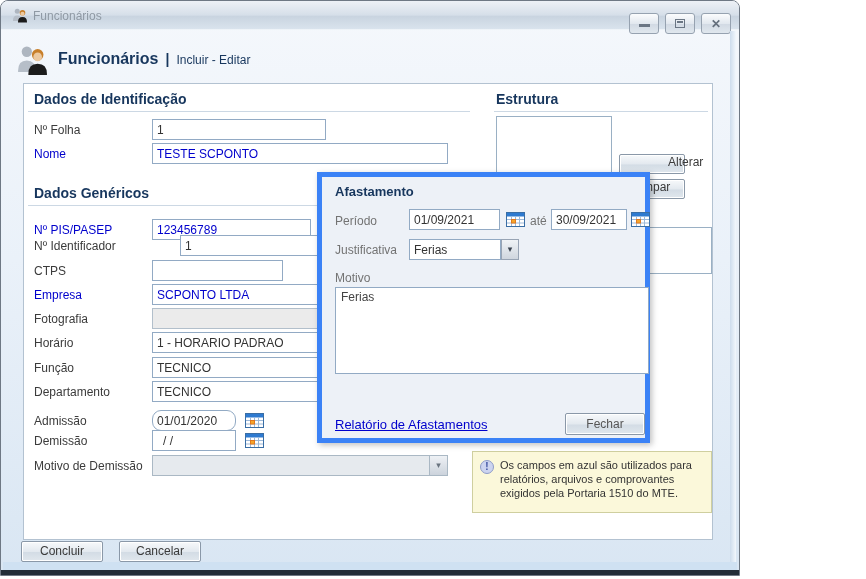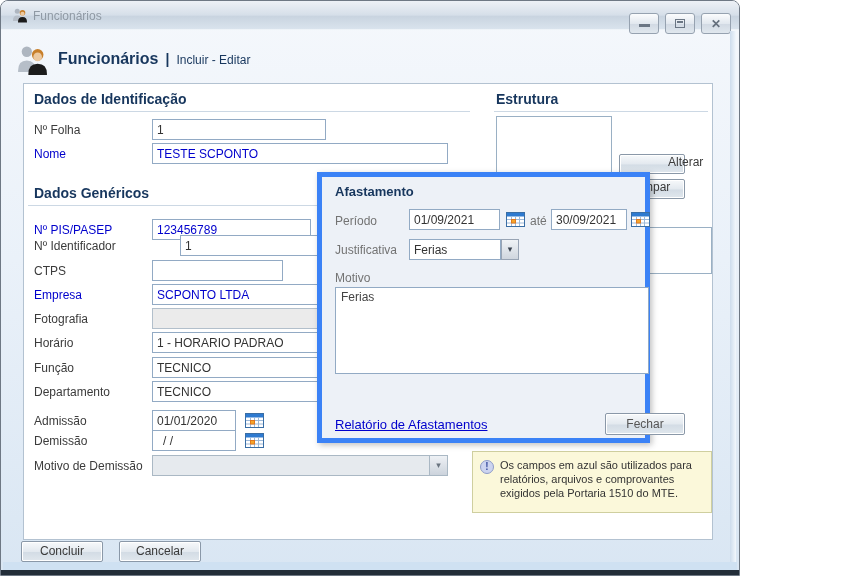--- a/index.html
+++ b/index.html
@@ -181,21 +181,21 @@
         <label class="flabel">Função</label>
         <input class="inp" style="width: 296px;" readonly="" value="TECNICO">
       </div>
       <div class="frow" style="left:10px;top:297px;">
         <label class="flabel">Departamento</label>
         <input class="inp" style="width: 296px;" readonly="" value="TECNICO">
       </div>
 
       <div class="frow" style="left:10px;top:326px;justify-content:center;">
         <label class="flabel">Admissão</label>
-        <input class="inp" style="width: 84px;" readonly="" value="01/01/2020">
+        <input class="inp" style="width: 84px; border-radius: 9px;" readonly="" value="01/01/2020">
         <svg class="cal-icon" width="19" height="15" viewBox="0 0 19 15">
           <rect x="0.5" y="0.5" width="18" height="14" fill="#fff" stroke="#3a6ea5"></rect>
           <rect x="1" y="1" width="17" height="3.5" fill="#2e7ad0"></rect>
           <g stroke="#9db8d8" stroke-width="1">
             <line x1="5.5" y1="4.5" x2="5.5" y2="14"></line>
               <line x1="9.5" y1="4.5" x2="9.5" y2="14"></line>
               <line x1="13.5" y1="4.5" x2="13.5" y2="14"></line>
             <line x1="1" y1="7.5" x2="18" y2="7.5"></line>
               <line x1="1" y1="11" x2="18" y2="11"></line>
           </g>
@@ -277,15 +277,15 @@
     </svg>
 
     <span class="dlg-label" style="left:13px;top:66px;">Justificativa</span>
     <input class="dlg-inp" style="left: 87px; top: 62px; width: 92px;" readonly="" value="Ferias">
     <span class="combo-btn">▾</span>
 
     <span class="dlg-label" style="left:13px;top:94px;">Motivo</span>
     <textarea class="motivo-ta" readonly="" style="">Ferias</textarea>
 
     <a class="dlg-link">Relatório de Afastamentos</a>
-    <div class="btn btn-fechar" style="line-height:20px;margin-left:40px;">Fechar</div>
+    <div class="btn btn-fechar" style="line-height:20px;">Fechar</div>
   </div>
 </div>
 
 </body></html>

